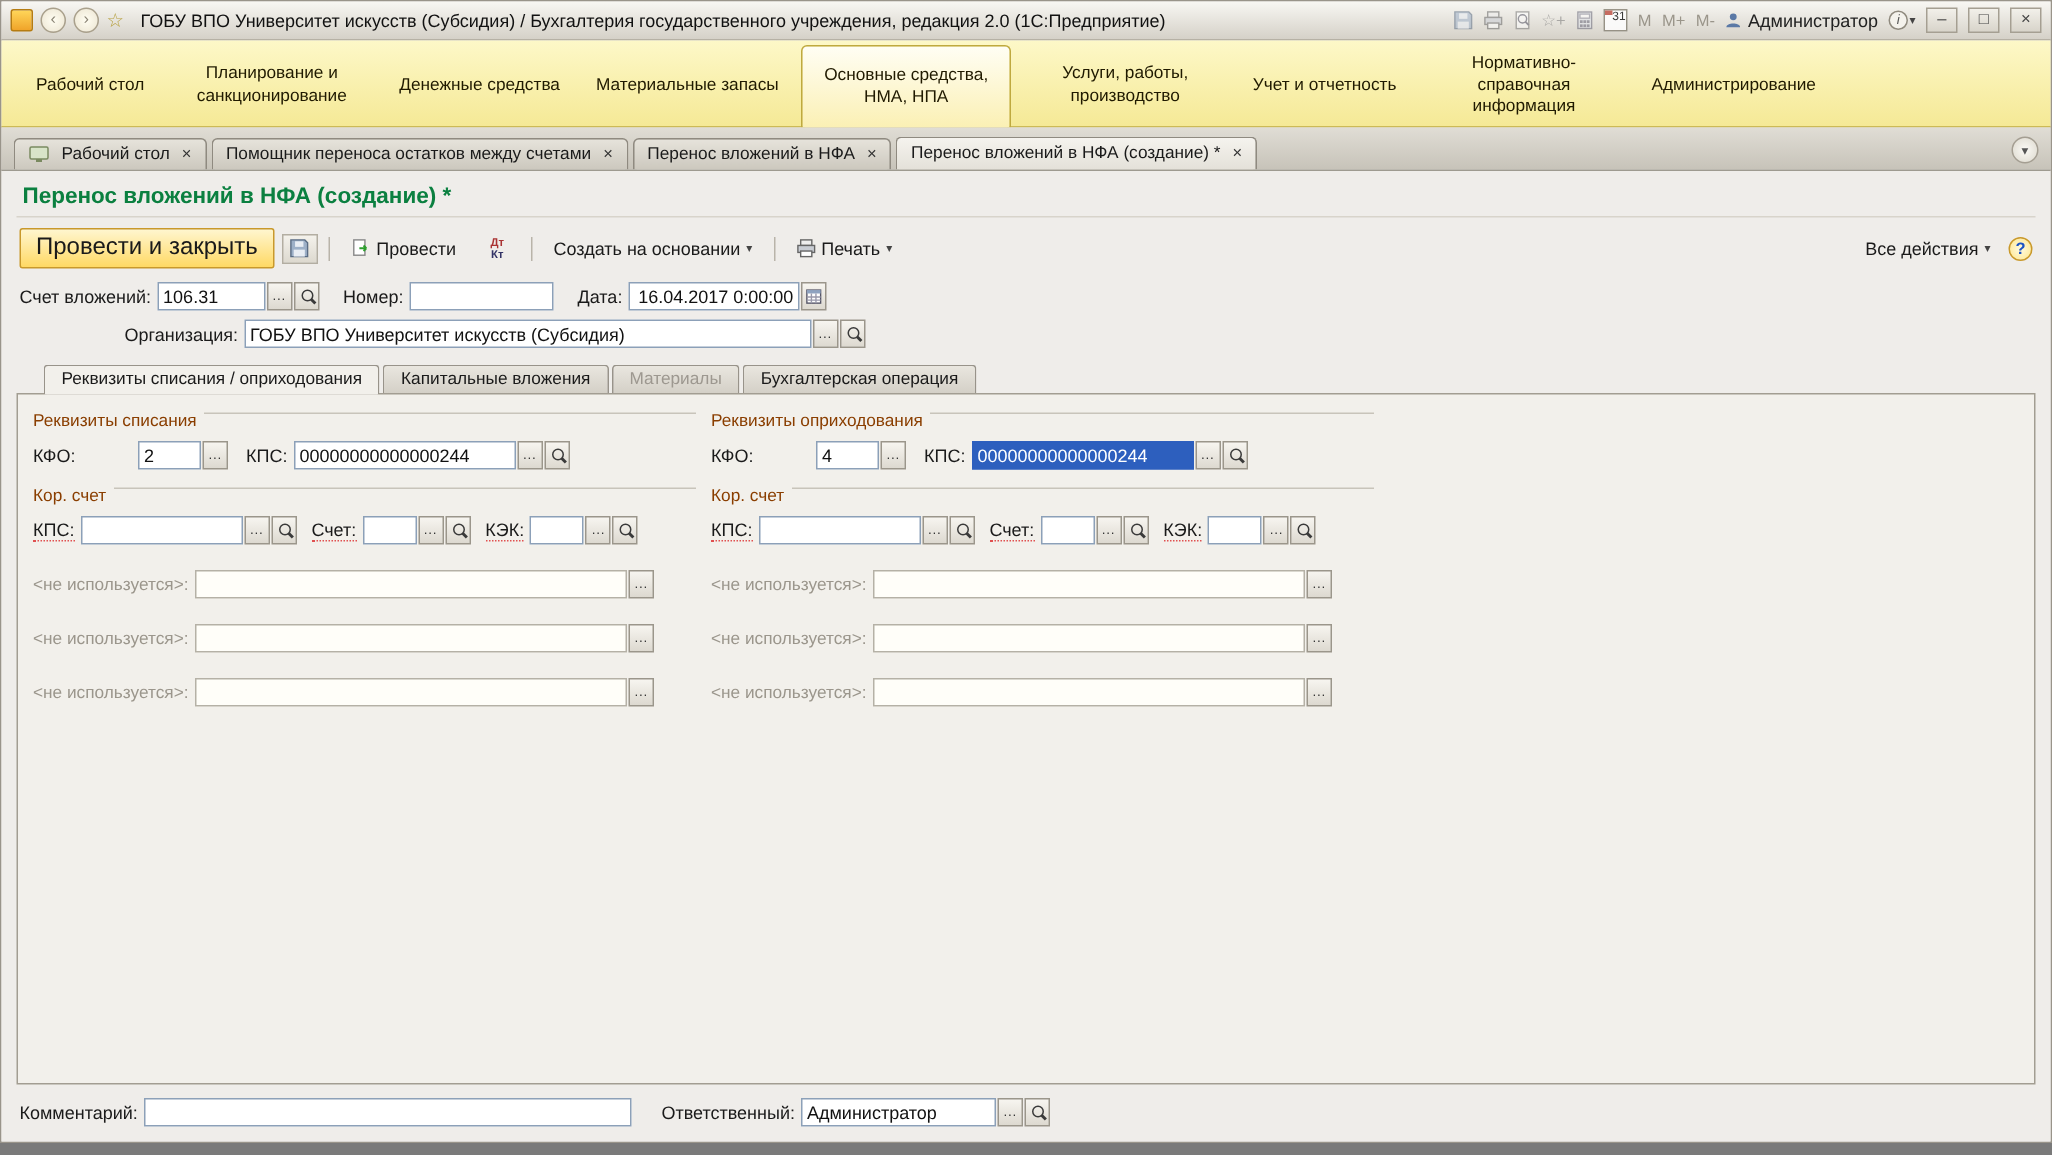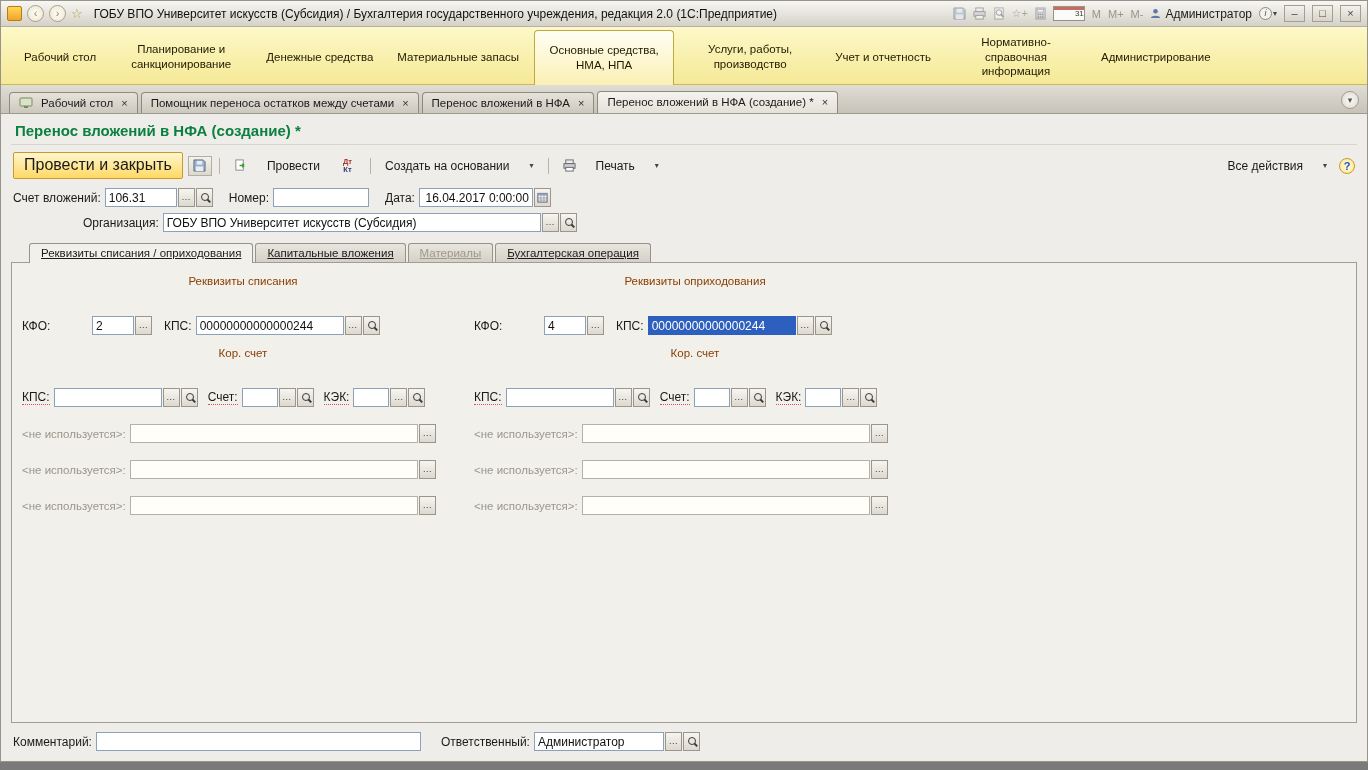--- a/index.html
+++ b/index.html
@@ -11,21 +11,21 @@
 
   
   .titlebar { flex:0 0 26px; background:linear-gradient(#f8f7f3,#d5d1c8); border-bottom:1px solid #b6b1a5; display:flex; align-items:center; padding:0 6px; gap:5px; }
   .app-ico { width:15px; height:15px; background:linear-gradient(#ffd659,#f0a42a); border:1px solid #b57c12; border-radius:2px; flex:0 0 auto; }
   .nav-btn { width:17px; height:17px; border-radius:50%; border:1px solid #a9a08c; background:radial-gradient(#fffdf2,#ece5d2); color:#8a8374; font-size:11px; line-height:15px; text-align:center; cursor:pointer; }
   .fav-star { color:#b8a243; font-size:13px; cursor:pointer; }
   .title-text { margin-left:6px; white-space:nowrap; overflow:hidden; color:#111; }
   .tb-right { margin-left:auto; display:flex; align-items:center; gap:7px; }
   .tb-ico { opacity:.55; display:flex; align-items:center; cursor:pointer; }
   .mem { color:#9a958a; font-size:11px; cursor:default; }
-  .cal31 { width:32px; height:15px; border:1px solid #8a8578; background:#fff; font-size:8px; line-height:1.1; display:flex; flex-direction:column; align-items:flex-end; opacity:.85; cursor:pointer; }
+  .cal31 { width:16px; height:15px; border:1px solid #8a8578; background:#fff; font-size:8px; line-height:1.1; display:flex; flex-direction:row; align-items:flex-start; opacity:.85; cursor:pointer; }
   .cal-top { width:100%; height:3px; background:#c0564a; }
   .user-box { display:flex; align-items:center; gap:4px; color:#222; cursor:pointer; }
   .info-btn { display:flex; align-items:center; gap:1px; cursor:pointer; }
   .info-circle { width:13px; height:13px; border-radius:50%; border:1px solid #8f8a7e; color:#555; font-size:9px; font-style:italic; text-align:center; line-height:11px; background:#f4f2ec; }
   .caret { font-size:8px; color:#444; }
   .win-btn { width:21px; height:17px; border:1px solid #a59f92; background:linear-gradient(#f2f0ea,#d8d4ca); text-align:center; line-height:14px; font-size:11px; color:#444; cursor:pointer; }
 
   
   .sections { flex:0 0 58px; background:linear-gradient(#fdf8c8,#f5e996); border-bottom:1px solid #ccba57; display:flex; align-items:stretch; padding:3px 14px 0; gap:6px; }
   .section { display:flex; align-items:center; text-align:center; padding:2px 9px; font-size:11.5px; line-height:1.3; max-width:140px; cursor:pointer; color:#201a00; }
@@ -39,46 +39,46 @@
   .tab-close { color:#333; font-size:11px; line-height:1; cursor:pointer; }
   .tab-list-btn { margin-left:auto; width:18px; height:18px; border-radius:50%; border:1px solid #a49e92; background:radial-gradient(#fbfaf6,#dcd8cd); color:#555; font-size:9px; text-align:center; line-height:16px; margin-bottom:4px; cursor:pointer; }
 
   
   .workspace { flex:1; display:flex; flex-direction:column; background:#efedea; padding:0 10px 0; overflow:hidden; }
   .page-title { padding:8px 4px 5px; font-size:15px; font-weight:bold; color:#0b8040; border-bottom:1px solid #d8d4cb; }
 
   .toolbar { display:flex; align-items:center; gap:5px; padding:7px 2px 6px; }
   .btn-primary { background:linear-gradient(#fff6cf,#ffd964); border:1px solid #c9992b; border-radius:2px; padding:3px 10px 4px; font-size:16px; font-family:inherit; cursor:pointer; color:#1a1a1a; }
   .tool-iconbtn { width:24px; height:20px; border:1px solid #b3aea2; background:linear-gradient(#f4f2ec,#ddd9cf); display:flex; align-items:center; justify-content:center; cursor:pointer; }
-  .tool-btn { display:flex; align-items:center; gap:20px; padding:2px 6px; cursor:pointer; border:1px solid transparent; border-radius:2px; }
+  .tool-btn { display:flex; align-items:center; gap:4px; padding:2px 6px; cursor:pointer; border:1px solid transparent; border-radius:2px; }
   .tsep { width:1px; height:16px; background:#b9b4a9; margin:0 2px; }
   .spacer { flex:1; }
   .dtkt { font-size:7.5px; line-height:1.05; width:17px; text-align:center; font-weight:bold; }
   .help-btn { width:16px; height:16px; border-radius:50%; border:1px solid #c9992b; background:radial-gradient(#fffbe2,#ffe68a); color:#1c54c4; font-weight:bold; font-size:11px; text-align:center; line-height:14px; cursor:pointer; }
 
   
   .frow { display:flex; align-items:center; gap:4px; padding:3px 2px; }
   .flabel { white-space:nowrap; }
   .fld { height:19px; border:1px solid #8ca0b8; background:#fff; font:12px "Liberation Sans","DejaVu Sans",sans-serif; padding:0 3px; color:#111; }
   .fld.sel { background:#2d5fbe; border-color:#2d5fbe; color:#fff; }
   .igrp { display:inline-flex; align-items:center; }
   .btn-sq { width:17px; height:19px; margin-left:1px; border:1px solid #9b968b; background:linear-gradient(#f7f5f0,#ddd9d0); font-size:9px; letter-spacing:.5px; line-height:1; display:inline-flex; align-items:center; justify-content:center; cursor:pointer; color:#333; position:relative; flex:0 0 auto; }
   .btn-mag::before { content:""; position:absolute; left:4px; top:4px; width:6px; height:6px; border:1.2px solid #3a3a3a; border-radius:50%; }
   .btn-mag::after { content:""; position:absolute; left:10px; top:11px; width:4px; height:1.5px; background:#3a3a3a; transform:rotate(45deg); }
   .gap8 { width:8px; }
 
   
   .ftabs { display:flex; gap:2px; padding:8px 0 0 18px; position:relative; z-index:2; }
-  .ftab { border:1px solid #98938a; border-bottom:none; border-radius:3px 3px 0 0; background:linear-gradient(#e9e6df,#d4d0c7); padding:3px 11px; font-size:11.5px; cursor:pointer; white-space:nowrap;text-decoration:underline; }
+  .ftab { border:1px solid #98938a; border-bottom:none; border-radius:3px 3px 0 0; background:linear-gradient(#e9e6df,#d4d0c7); padding:3px 11px; font-size:11.5px; cursor:pointer; white-space:nowrap; }
   .ftab.active { background:#f2f0eb; padding-bottom:4px; margin-bottom:-1px; }
   .ftab.disabled { color:#9d9890; cursor:default; }
   .panel { flex:1; border:1px solid #a29d92; background:#f2f0eb; padding:2px 10px 8px; overflow:hidden; }
   .cols { display:grid; grid-template-columns:442px 442px; column-gap:10px; }
 
-  .grp-head { display:flex; align-items:center; gap:22px; margin:10px 0 7px;flex-direction:column; }
+  .grp-head { display:flex; gap:5px; margin:10px 0 7px; }
   .grp-title { color:#8a3e00; font-size:11.5px; white-space:nowrap; }
   .grp-line { flex:1; height:1px; background:#c8c4ba; }
 
   .kfo-row { display:flex; align-items:center; margin:2px 0 12px; }
   .lab-kfo { width:70px; white-space:nowrap; }
   .kor-row { display:flex; align-items:center; margin:2px 0 8px; }
   .rlab { border-bottom:1px dotted #e05050; margin-right:4px; white-space:nowrap; }
   .m10 { width:10px; } .m12 { width:12px; }
 
   .unused-row { display:flex; align-items:center; margin:17px 0; }

